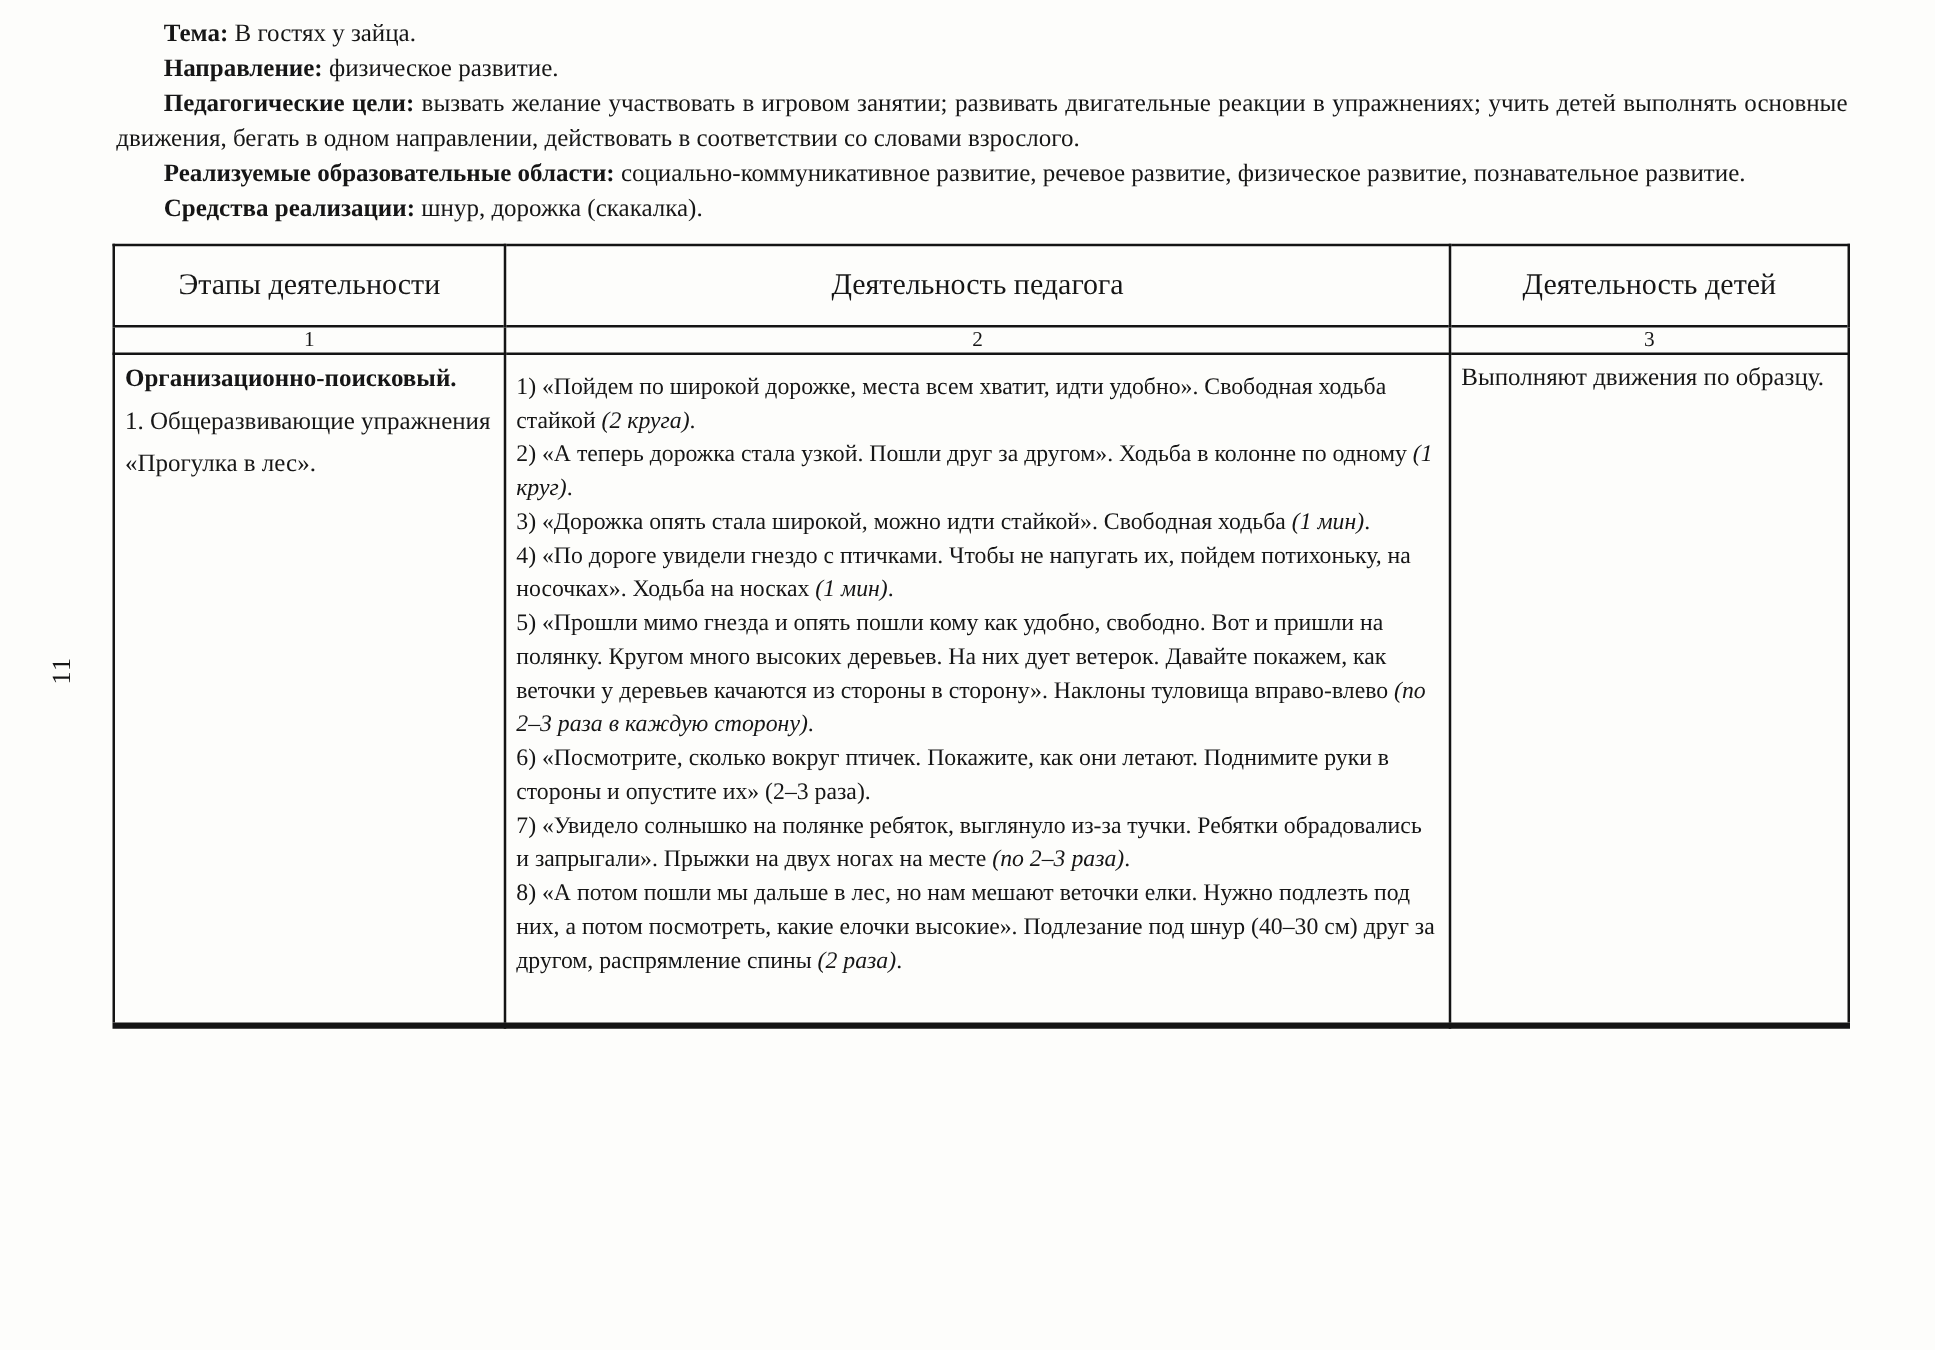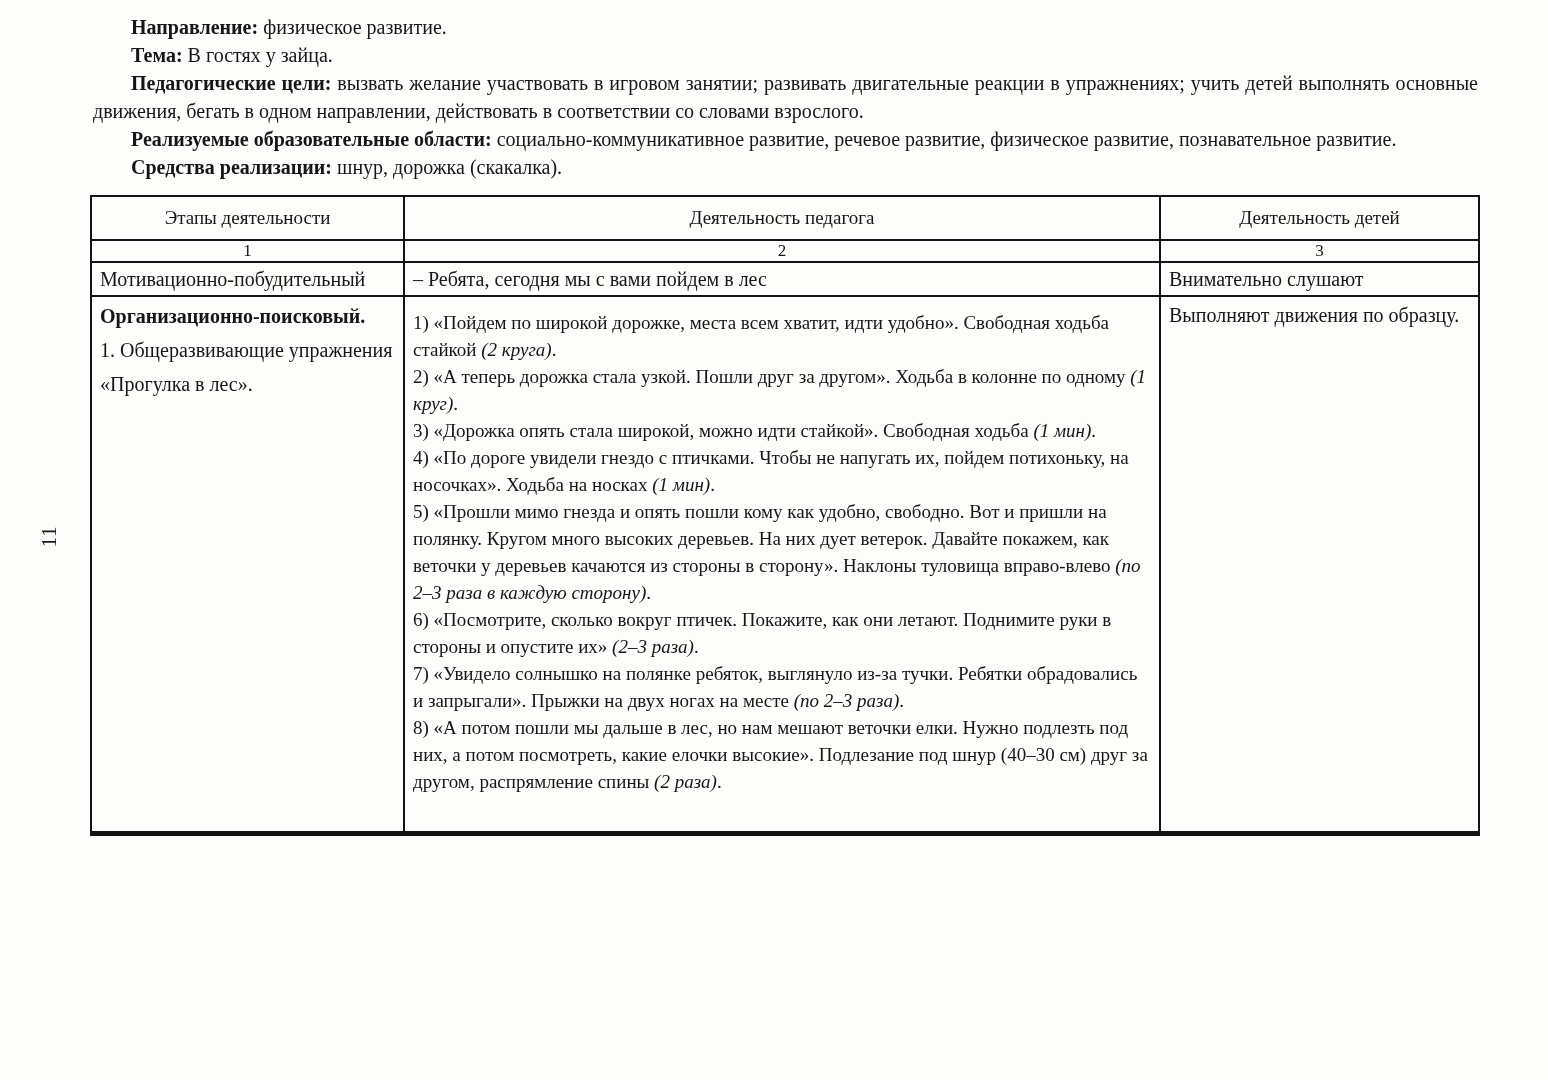--- a/index.html
+++ b/index.html
@@ -51,24 +51,24 @@
   .grid th,.grid td{
     border:2px solid #141414;
     font-size:20px;
     font-weight:normal;
     padding:1px 8px;
     vertical-align:top;
   }
   tr.head-row th{
     border-bottom-width:1px;
     text-align:center;
-    font-size:19px;
+    font-size:24px;
     height:26px;
     vertical-align:middle;
-    padding:8px 4px;
+    padding:18px 4px;
   }
   tr.num-row td{
     text-align:center;
     font-size:17px;
     height:20px;
     padding:0;
     border-bottom-width:2px;
     vertical-align:middle;
   }
   tr.motiv-row td{
@@ -87,22 +87,22 @@
 </style>
 </head>
 <body>
 
 <div class="page">
 
   <div class="pagenum">11</div>
 
 
   <div class="intro">
+    <p class="para"><b>Тема:</b><span> В гостях у зайца.</span></p>
     <p class="para"><b>Направление:</b><span> физическое развитие.</span></p>
-    <p class="para"><b>Тема:</b><span> В гостях у зайца.</span></p>
     <p class="para"><b>Педагогические цели:</b><span> вызвать желание участвовать в игровом занятии; развивать двигательные реакции в упражнениях; учить детей выполнять основные движения, бегать в одном направлении, действовать в соответствии со словами взрослого.</span></p>
     <p class="para"><b>Реализуемые образовательные области:</b><span> социально-коммуникативное развитие, речевое развитие, физическое развитие, познавательное развитие.</span></p>
     <p class="para"><b>Средства реализации:</b><span> шнур, дорожка (скакалка).</span></p>
   </div>
 
   <table class="grid">
     <colgroup>
         <col class="c1">
         <col class="c2">
         <col class="c3">
@@ -111,37 +111,32 @@
         <tr class="head-row">
       <th>Этапы деятельности</th>
       <th>Деятельность педагога</th>
       <th>Деятельность детей</th>
     </tr>
     <tr class="num-row">
       <td>1</td>
       <td>2</td>
       <td>3</td>
     </tr>
-    <tr class="motiv-row">
-      <td class="bold">Мотивационно-побудительный</td>
-      <td>– Ребята, сегодня мы с вами пойдем в лес</td>
-      <td>Внимательно слушают</td>
-    </tr>
     <tr class="org-row">
       <td class="stage-cell">
         <div class="stage-title">Организационно-поисковый.</div>
         <div class="stage-item">1. Общеразвивающие упражнения «Прогулка в лес».</div>
       </td>
       <td class="teacher-cell">
             <div class="teacher-item"><span>1) «Пойдем по широкой дорожке, места всем хватит, идти удобно». Свободная ходьба стайкой </span><span style="font-style: italic;">(2 круга)</span><span>.</span></div>
             <div class="teacher-item"><span>2) «А теперь дорожка стала узкой. Пошли друг за другом». Ходьба в колонне по одному </span><span style="font-style: italic;">(1 круг)</span><span>.</span></div>
             <div class="teacher-item"><span>3) «Дорожка опять стала широкой, можно идти стайкой». Свободная ходьба </span><span style="font-style: italic;">(1 мин)</span><span>.</span></div>
             <div class="teacher-item"><span>4) «По дороге увидели гнездо с птичками. Чтобы не напугать их, пойдем потихоньку, на носочках». Ходьба на носках </span><span style="font-style: italic;">(1 мин)</span><span>.</span></div>
             <div class="teacher-item"><span>5) «Прошли мимо гнезда и опять пошли кому как удобно, свободно. Вот и пришли на полянку. Кругом много высоких деревьев. На них дует ветерок. Давайте покажем, как веточки у деревьев качаются из стороны в сторону». Наклоны туловища вправо-влево </span><span style="font-style: italic;">(по 2–3 раза в каждую сторону)</span><span>.</span></div>
-            <div class="teacher-item"><span>6) «Посмотрите, сколько вокруг птичек. Покажите, как они летают. Поднимите руки в стороны и опустите их» </span><span style="font-style: italic;">(2–3 раза)</span><span>.</span></div>
+            <div class="teacher-item"><span>6) «Посмотрите, сколько вокруг птичек. Покажите, как они летают. Поднимите руки в стороны и опустите их» </span><span style="">(2–3 раза)</span><span>.</span></div>
             <div class="teacher-item"><span>7) «Увидело солнышко на полянке ребяток, выглянуло из-за тучки. Ребятки обрадовались и запрыгали». Прыжки на двух ногах на месте </span><span style="font-style: italic;">(по 2–3 раза)</span><span>.</span></div>
             <div class="teacher-item"><span>8) «А потом пошли мы дальше в лес, но нам мешают веточки елки. Нужно подлезть под них, а потом посмотреть, какие елочки высокие». Подлезание под шнур (40–30 см) друг за другом, распрямление спины </span><span style="font-style: italic;">(2 раза)</span><span>.</span></div>
           </td>
       <td class="children-cell">Выполняют движения по образцу.</td>
     </tr>
   </tbody>
     </table>
 
 </div>
 

